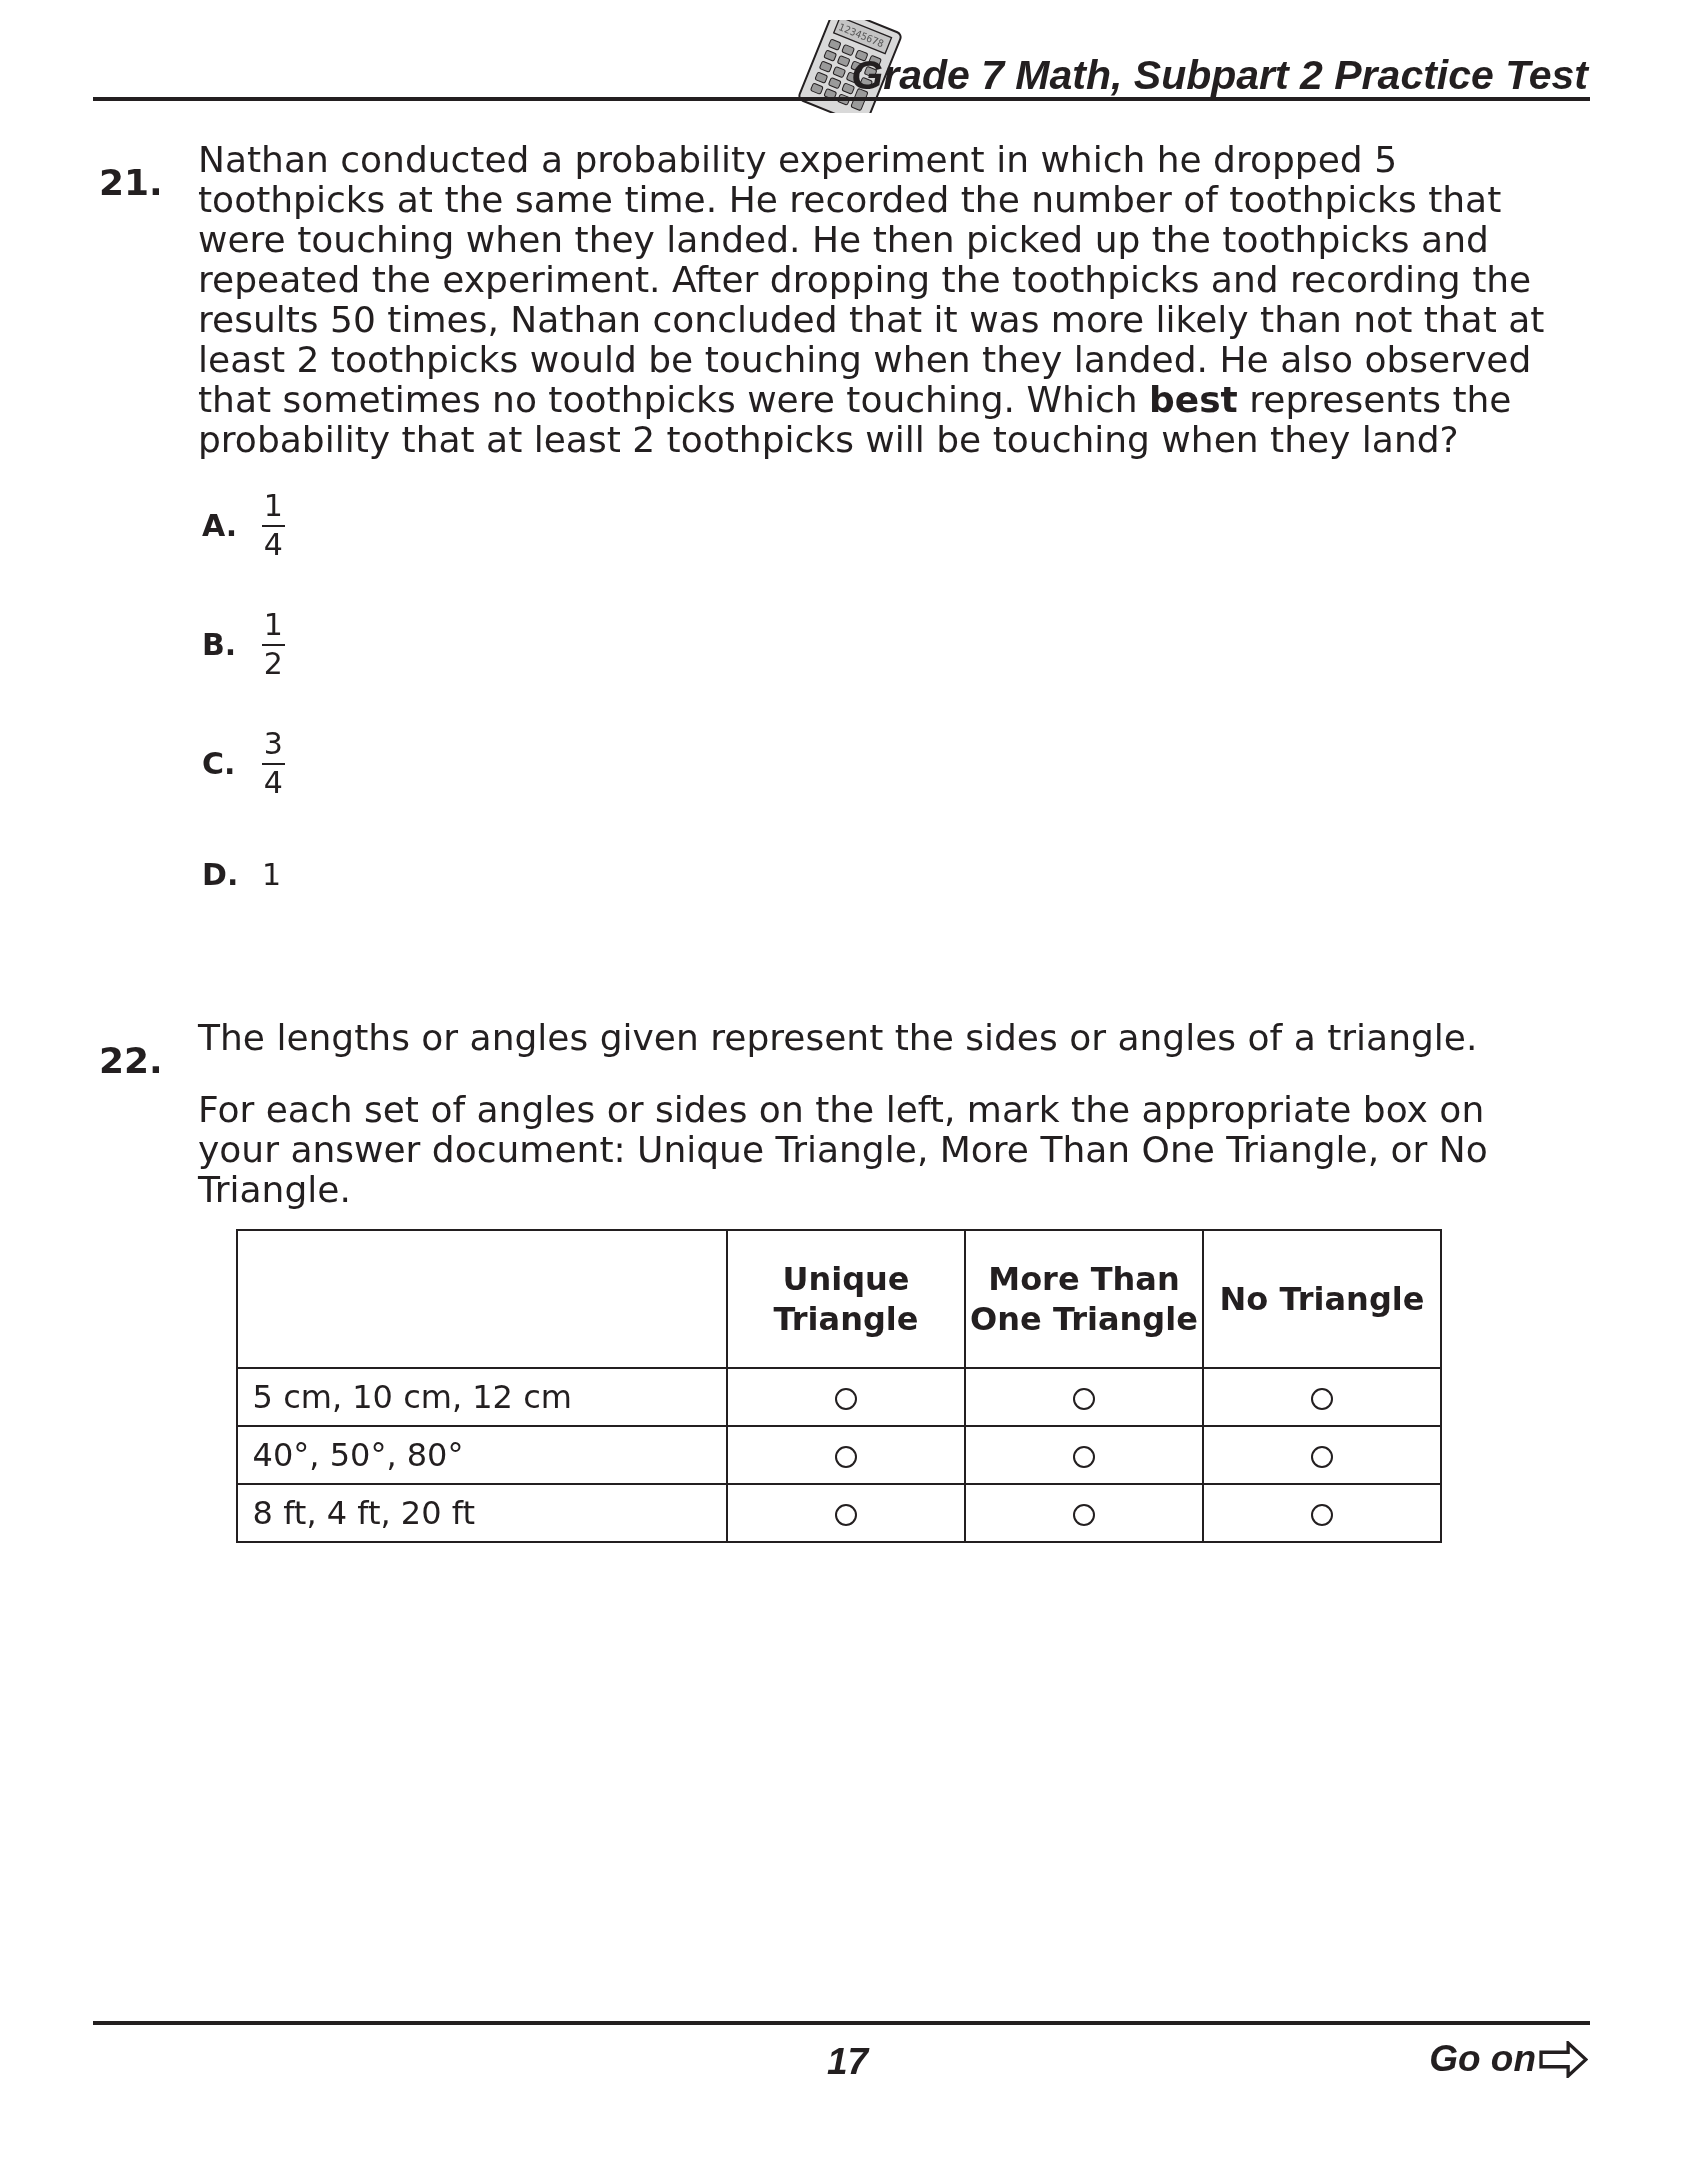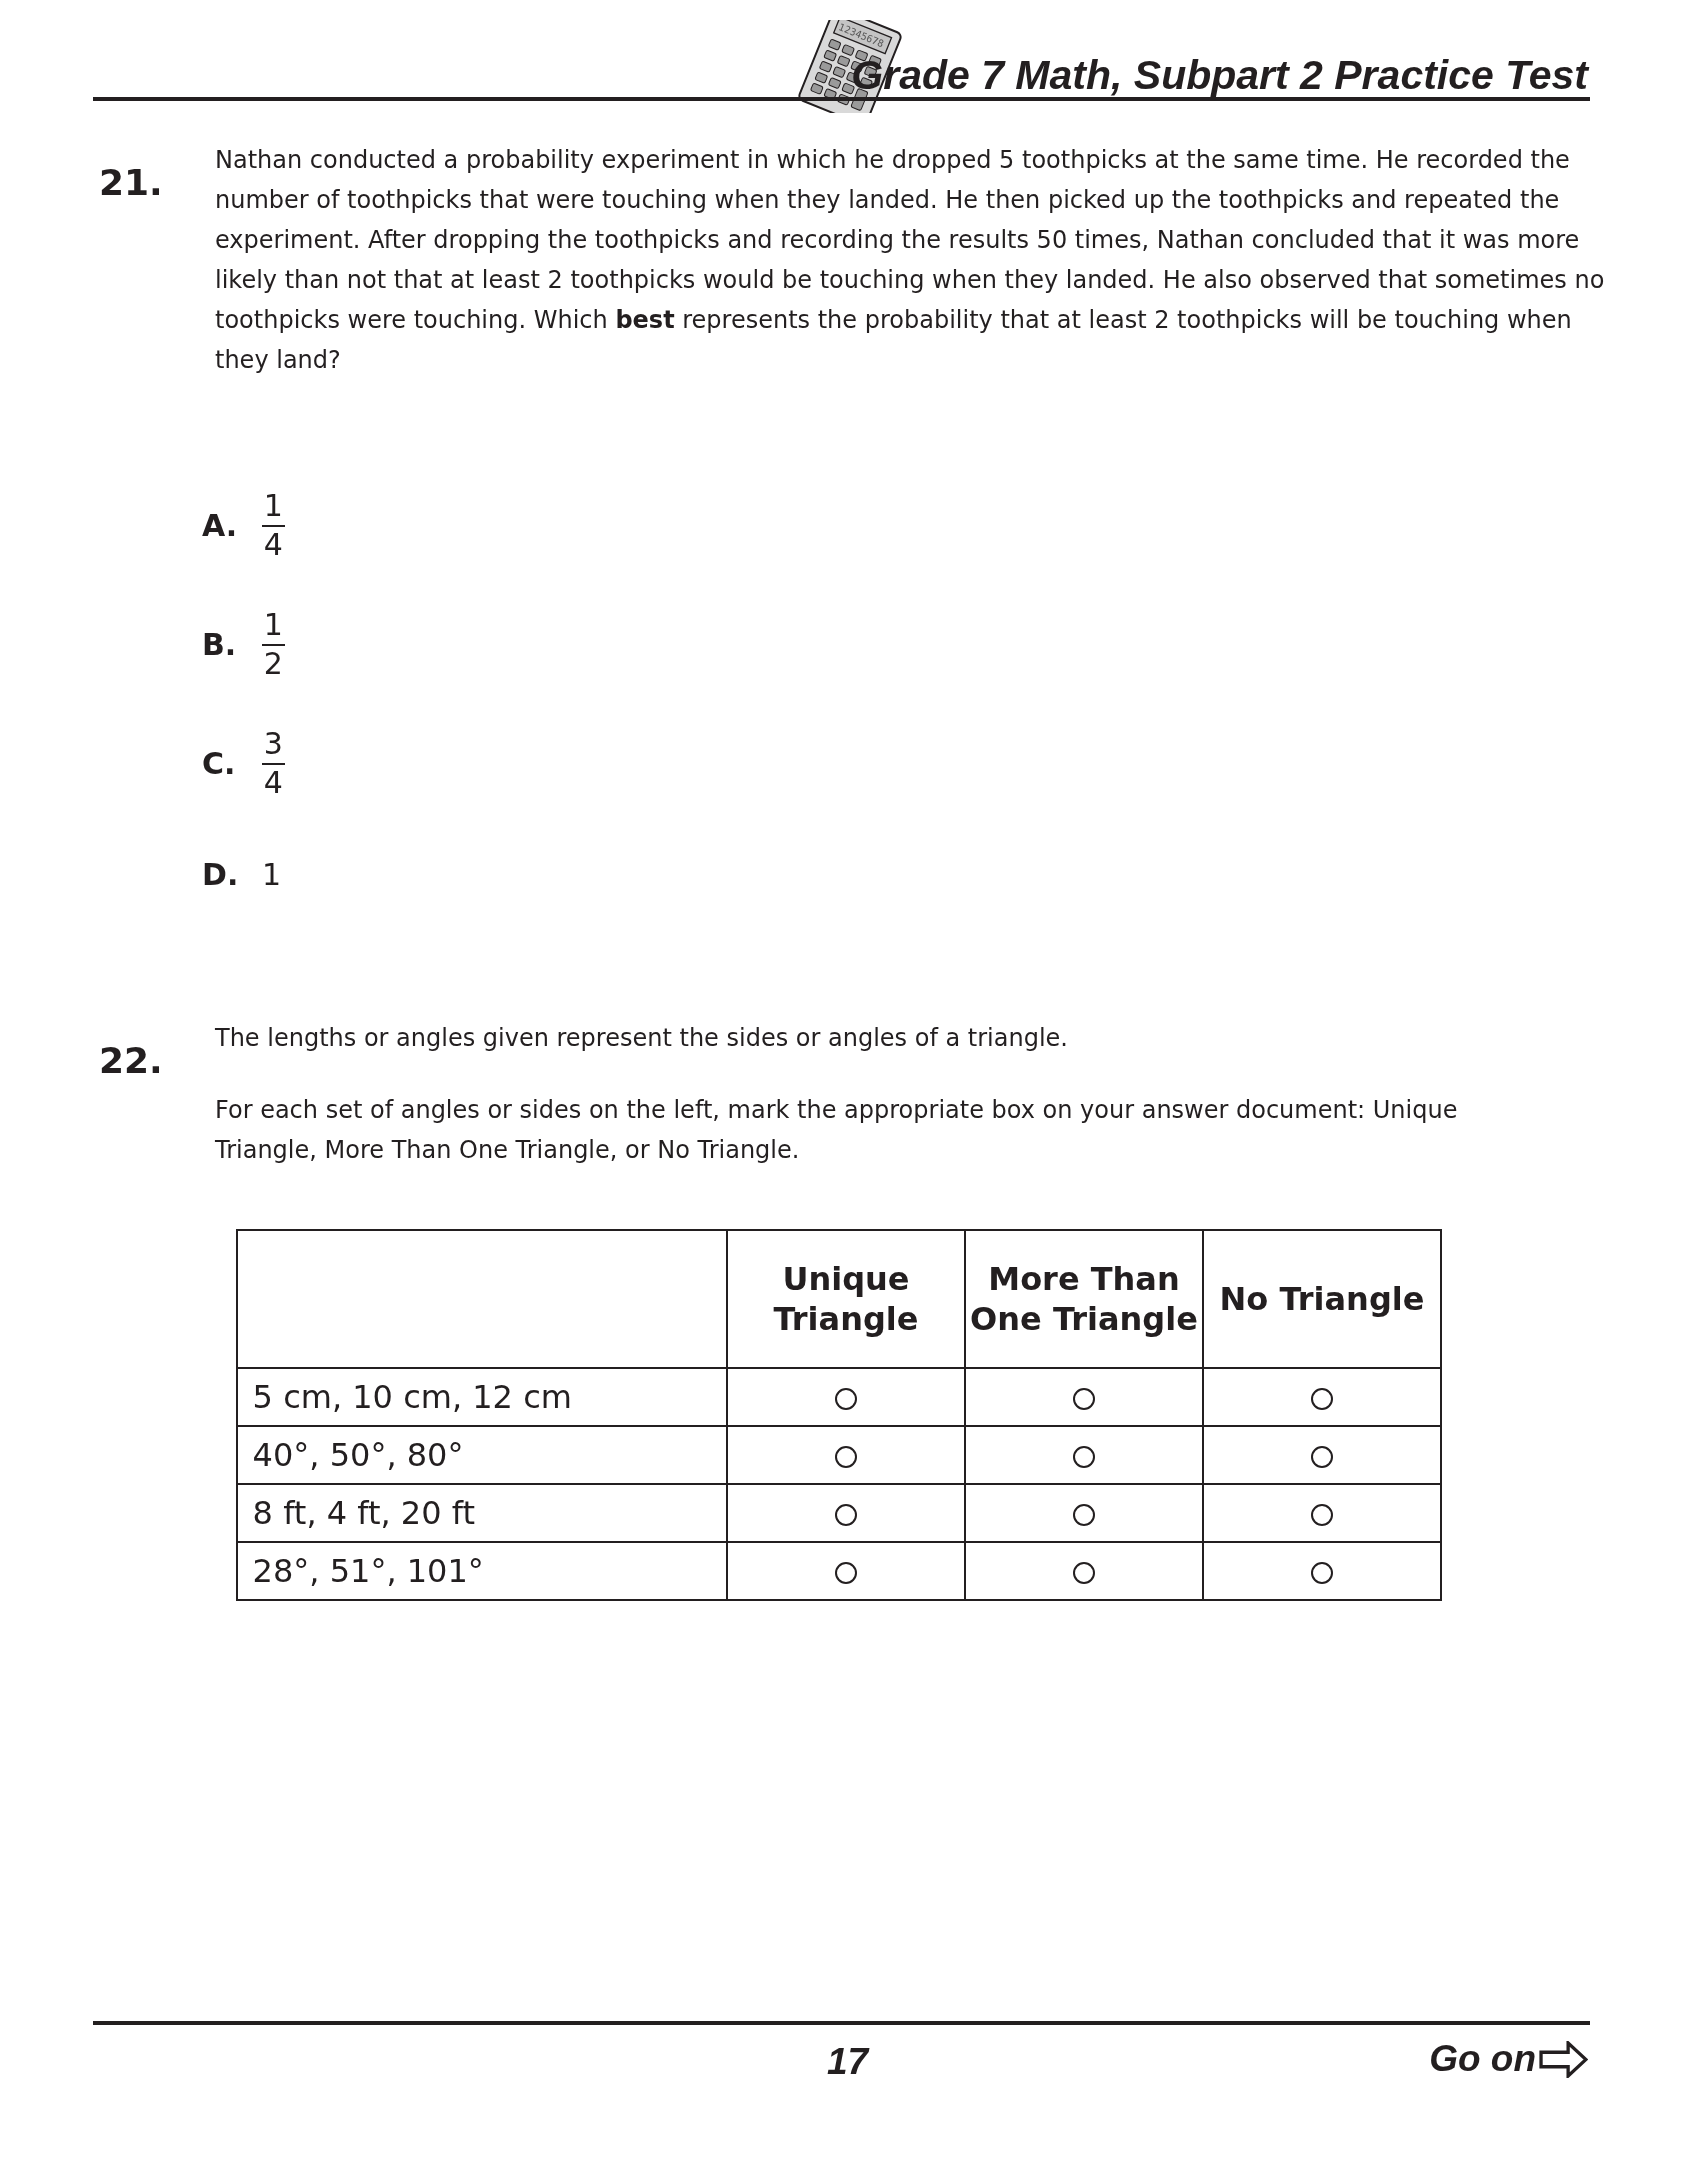--- a/index.html
+++ b/index.html
@@ -3,21 +3,21 @@
 <meta charset="utf-8">
 <style>
   html, body { margin: 0; padding: 0; background: #ffffff; }
   body { width: 1687px; height: 2183px; position: relative; overflow: hidden;
          font-family: "DejaVu Sans", sans-serif; color: #231f20; }
   .header-title { position: absolute; right: 99px; top: 52px; font-family: "Liberation Sans", sans-serif;
                   font-weight: bold; font-style: italic; font-size: 41px; letter-spacing: 0px; }
   .rule { position: absolute; left: 93px; width: 1497px; height: 4px; background: #231f20; }
   .calc { position: absolute; left: 784px; top: 20px; width: 132px; height: 93px; }
   .qnum { position: absolute; font-weight: bold; font-size: 36px; margin-top: 22px; }
-  .qtext { position: absolute; left: 215px; font-size: 24px; line-height: 40px; width: 1396px; }
+  .qtext { position: absolute; left: 198px; font-size: 36px; line-height: 40px; width: 1396px; }
   .qtext b { font-weight: bold; }
   .choice { position: absolute; left: 202px; height: 79px; display: flex; align-items: center; }
   .choice-letter { font-weight: bold; font-size: 30px; width: 60px; display: inline-block; }
   .frac { display: inline-flex; flex-direction: column; align-items: center; font-size: 30px; line-height: 34px; }
   .frac .bar { width: 22.5px; height: 2px; background: #231f20; margin: 1.3px 0; }
   .whole { font-size: 30px; }
   table.tri { position: absolute; left: 236px; top: 1229px; border-collapse: collapse;
               font-size: 32px; }
   table.tri td, table.tri th { border: 2px solid #231f20; padding: 0; }
   table.tri th { font-weight: bold; text-align: center; line-height: 40px; height: 136px; vertical-align: middle; }
@@ -125,26 +125,20 @@
       <td class="opt"><span class="bubble"></span></td>
       <td class="opt"><span class="bubble"></span></td>
       <td class="opt"><span class="bubble"></span></td>
     </tr>
     <tr>
       <td class="label">8 ft, 4 ft, 20 ft</td>
       <td class="opt"><span class="bubble"></span></td>
       <td class="opt"><span class="bubble"></span></td>
       <td class="opt"><span class="bubble"></span></td>
     </tr>
-    <tr>
-      <td class="label">28°, 51°, 101°</td>
-      <td class="opt"><span class="bubble"></span></td>
-      <td class="opt"><span class="bubble"></span></td>
-      <td class="opt"><span class="bubble"></span></td>
-    </tr>
   </tbody>
     </table>
 </div>
 
 <div>
   <div class="rule" style="top:2021px;"></div>
   <div class="page-num">17</div>
   <div class="go-on">
     <span>Go on</span>
     <svg width="49" height="37" viewBox="0 0 74 56">

